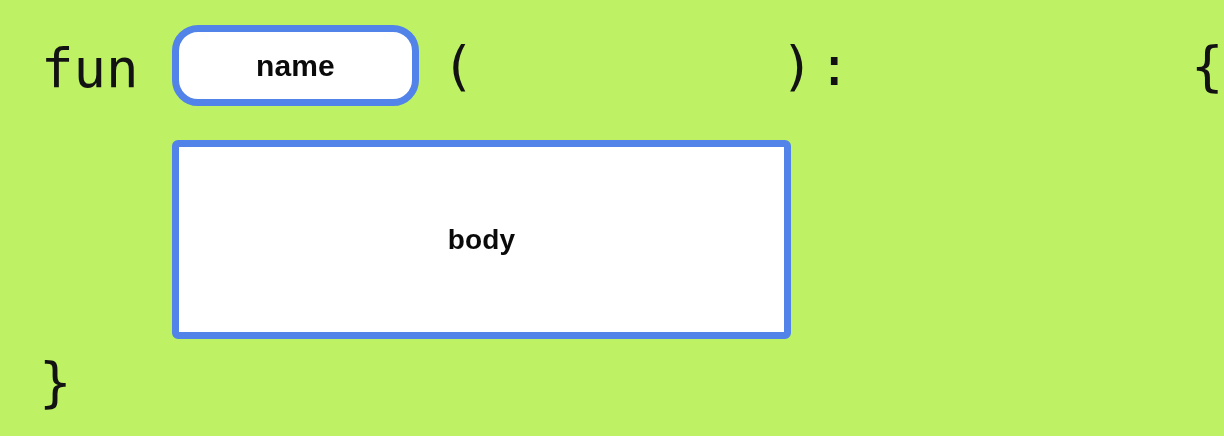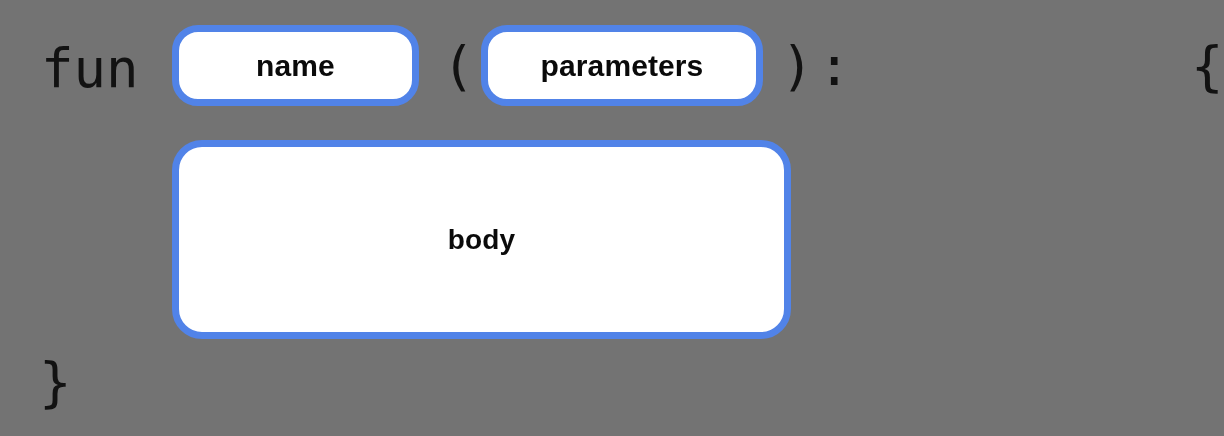--- a/index.html
+++ b/index.html
@@ -4,21 +4,21 @@
 <style>
   html, body {
     margin: 0;
     padding: 0;
     background: #ffffff;
   }
   #canvas {
     position: relative;
     width: 1224px;
     height: 436px;
-    background: #737373;
+    background: #bef264;
     overflow: hidden;
     font-family: "Liberation Sans", sans-serif;
   }
 
   
   .token {
     position: absolute;
     font-family: "DejaVu Sans Mono", "Liberation Mono", monospace;
     font-size: 54px;
     font-weight: 400;
@@ -53,40 +53,37 @@
     line-height: 1;
     white-space: nowrap;
     letter-spacing: 0.1px;
   }
 
   .slot-name       { left: 172px; top: 25px;  width: 247px; height: 81px; }
   .slot-parameters { left: 481px; top: 25px;  width: 282px; height: 81px; }
   .slot-returntype { left: 875px; top: 25px;  width: 306px; height: 81px; }
   .slot-body       {
     left: 172px; top: 140px; width: 619px; height: 199px;
-    border-radius: 30px;
+    border-radius: 6px;
   }
   .slot-body .slot-label { font-size: 28px; }
 </style>
 </head>
 <body>
 
 <div id="canvas">
 
   <span class="token kw-fun">fun</span>
 
   <div class="slot slot-name">
     <span class="slot-label">name</span>
   </div>
 
   <span class="token paren-l">(</span>
 
-  <div class="slot slot-parameters">
-    <span class="slot-label">parameters</span>
-  </div>
 
   <span class="token paren-r">)</span>
 
   <span class="token colon">:</span>
 
 
   <span class="token brace-l">{</span>
 
   <div class="slot slot-body">
     <span class="slot-label">body</span>

